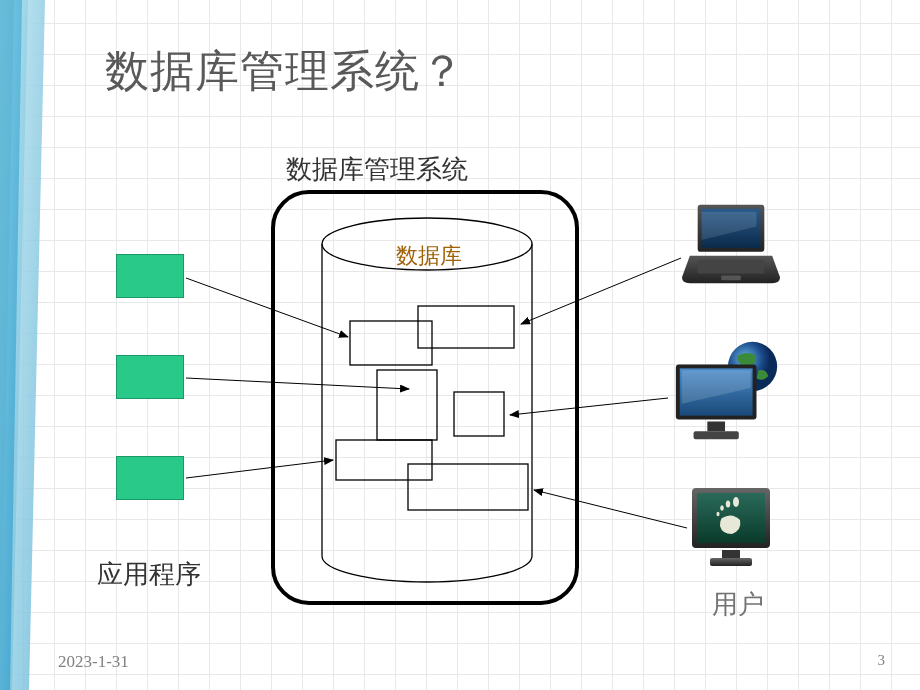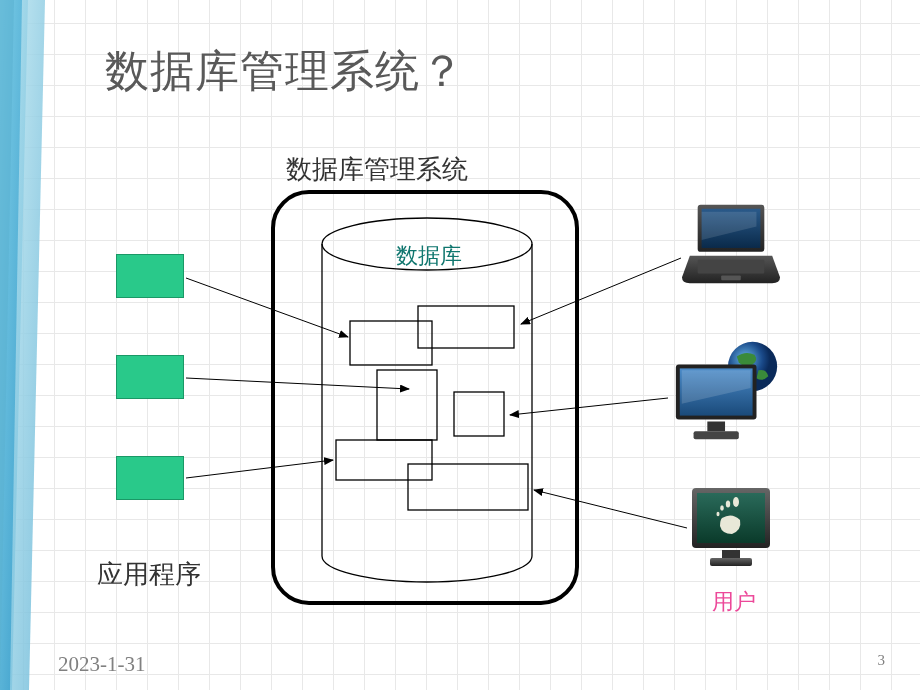--- a/index.html
+++ b/index.html
@@ -37,41 +37,41 @@
       top: 152px;
       font-size: 26px;
       color: #333;
       text-align: center;
     }
     .db-label {
       position: absolute;
       left: 396px;
       top: 241px;
       font-size: 22px;
-      color: #0f766e;
+      color: #a16207;
     }
     .app-label {
       position: absolute;
       left: 97px;
       top: 557px;
       font-size: 26px;
       color: #333;
     }
     .user-label {
       position: absolute;
       left: 712px;
       top: 587px;
-      font-size: 22px;
-      color: #ec4899;
+      font-size: 26px;
+      color: #737373;
     }
     .date-label {
       position: absolute;
       left: 58px;
       top: 652px;
-      font-size: 21px;
+      font-size: 17px;
       color: #808080;
     }
     .page-number {
       position: absolute;
       right: 35px;
       top: 652px;
       font-size: 15px;
       color: #808080;
     }
     .app-box {

